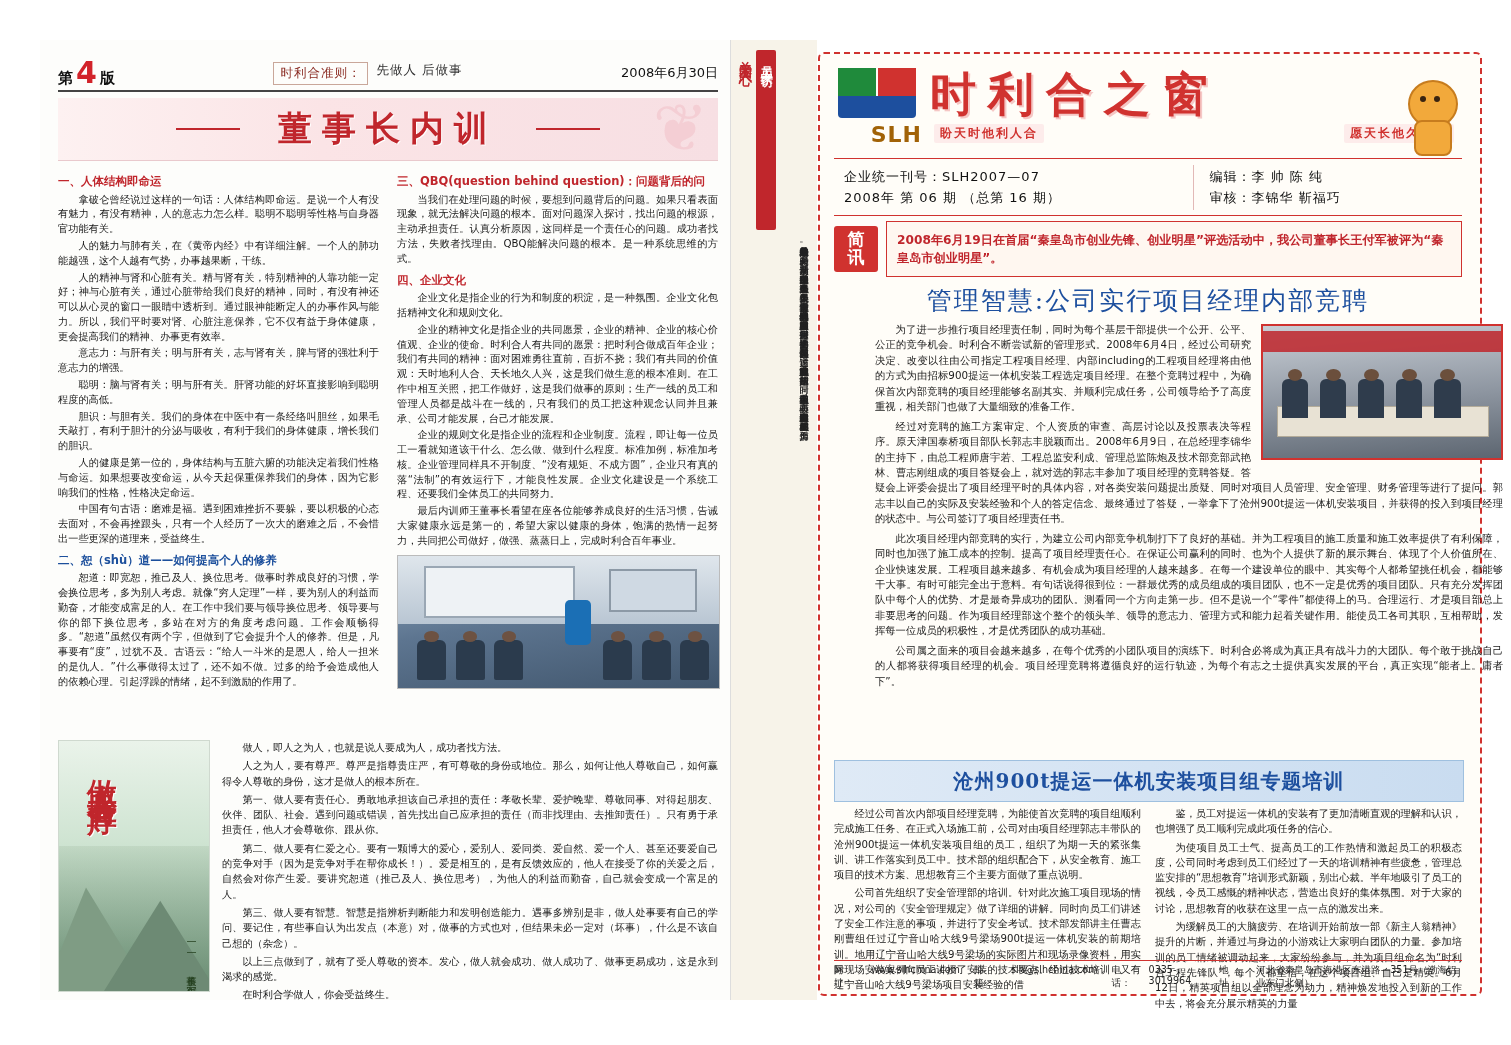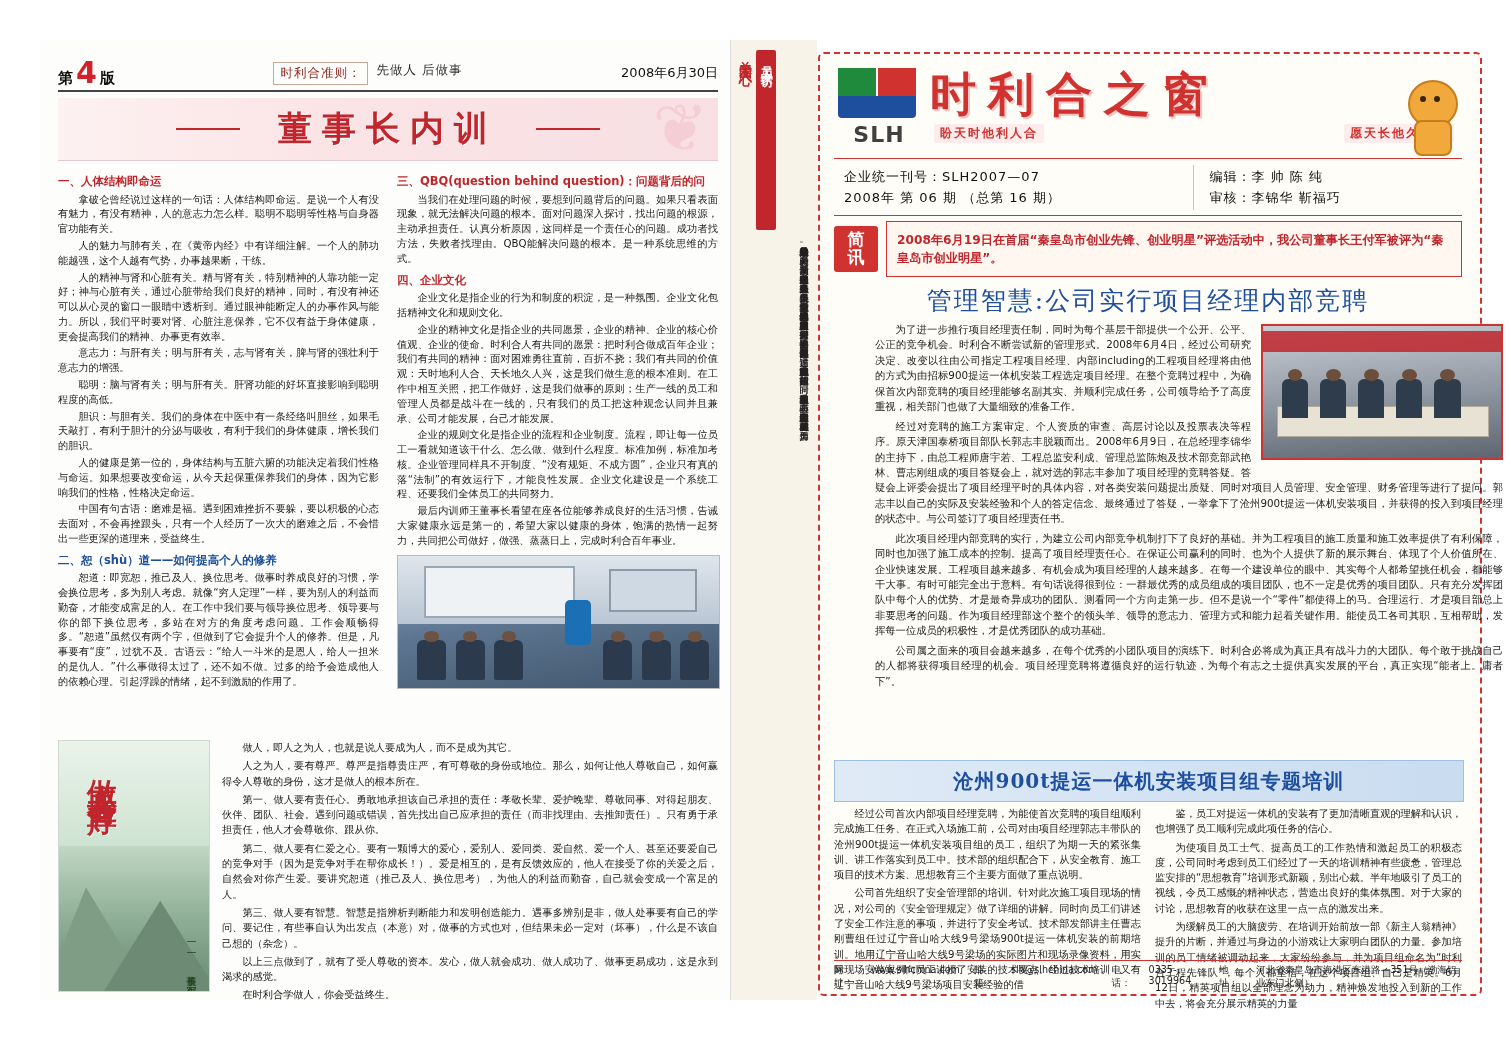--- a/index.html
+++ b/index.html
@@ -67,21 +67,21 @@
 
   
   .right-page{position:absolute;left:818px;top:52px;width:660px;height:940px;background:#fffdf8;
     border:2px dashed #d0322f;border-radius:6px;}
   .masthead{position:absolute;left:10px;top:8px;width:636px;height:92px;}
   .logo{position:absolute;left:6px;top:4px;width:86px;height:82px;}
   .logo .sq{position:absolute;width:38px;height:34px;}
   .logo .g{left:2px;top:2px;background:#1f8a3b;}
   .logo .r{left:42px;top:2px;background:#d0322f;}
   .logo .b{left:2px;top:30px;background:#1d4f9e;width:78px;height:22px;border-radius:0 0 4px 4px;}
-  .logo .slh{position:absolute;left:0;top:56px;width:86px;text-align:center;font-size:22px;font-weight:bold;color:#404040;letter-spacing:1px;}
+  .logo .slh{position:absolute;left:0;top:56px;width:86px;text-align:right;font-size:22px;font-weight:bold;color:#a16207;letter-spacing:1px;}
   .mh-title{position:absolute;left:100px;top:2px;font-family:"DejaVu Serif","Liberation Serif",serif;font-size:46px;
     font-weight:bold;color:#d0322f;letter-spacing:12px;text-shadow:2px 2px 0 #f5c7c5;}
   .mh-sub{position:absolute;left:104px;top:62px;width:520px;display:flex;justify-content:space-between;
     font-size:12px;color:#d0322f;letter-spacing:2px;font-weight:bold;}
   .mh-sub span{background:#fdeceb;padding:1px 6px;border-radius:2px;}
   .mascot{position:absolute;right:4px;top:18px;width:62px;height:74px;}
   .mascot .head{position:absolute;left:8px;top:0;width:46px;height:44px;border-radius:50%;background:#f2a93b;border:2px solid #c77c1e;}
   .mascot .mane{position:absolute;left:0;top:-4px;width:62px;height:54px;border-radius:50%;background:#e0762a;z-index:-1;}
   .mascot .body{position:absolute;left:14px;top:40px;width:34px;height:32px;border-radius:8px;background:#f2a93b;border:2px solid #c77c1e;}
   .mascot .eye{position:absolute;top:16px;width:6px;height:6px;border-radius:50%;background:#3a2410;}
@@ -204,21 +204,21 @@
         <span class="mountains"></span>
         <span class="m1"></span>
         <span class="m2"></span>
         <div class="bl-title">做人要有尊严</div>
         <div class="bl-sign">
           <span>—— 董事长</span>
           <span>王付军</span>
         </div>
       </div>
       <div class="bl-text">
-        <p>做人，即人之为人，也就是说人要成为人，而不是成为其它。</p>
+        <p>做人，即人之为人，也就是说人要成为人，成功者找方法。</p>
         <p>人之为人，要有尊严。尊严是指尊贵庄严，有可尊敬的身份或地位。那么，如何让他人尊敬自己，如何赢得令人尊敬的身份，这才是做人的根本所在。</p>
         <p>第一、做人要有责任心。勇敢地承担该自己承担的责任：孝敬长辈、爱护晚辈、尊敬同事、对得起朋友、伙伴、团队、社会。遇到问题或错误，首先找出自己应承担的责任（而非找理由、去推卸责任）。只有勇于承担责任，他人才会尊敬你、跟从你。</p>
         <p>第二、做人要有仁爱之心。要有一颗博大的爱心，爱别人、爱同类、爱自然、爱一个人、甚至还要爱自己的竞争对手（因为是竞争对手在帮你成长！）。爱是相互的，是有反馈效应的，他人在接受了你的关爱之后，自然会对你产生爱。要讲究恕道（推己及人、换位思考），为他人的利益而勤奋，自己就会变成一个富足的人。</p>
         <p>第三、做人要有智慧。智慧是指辨析判断能力和发明创造能力。遇事多辨别是非，做人处事要有自己的学问、要记住，有些事自认为出发点（本意）对，做事的方式也对，但结果未必一定对（坏事），什么是不该自己想的（杂念）。</p>
         <p>以上三点做到了，就有了受人尊敬的资本。发心，做人就会成功、做人成功了、做事更易成功，这是永到渴求的感觉。</p>
         <p>在时利合学做人，你会受益终生。</p>
       </div>
     </div>
   </div>
 

